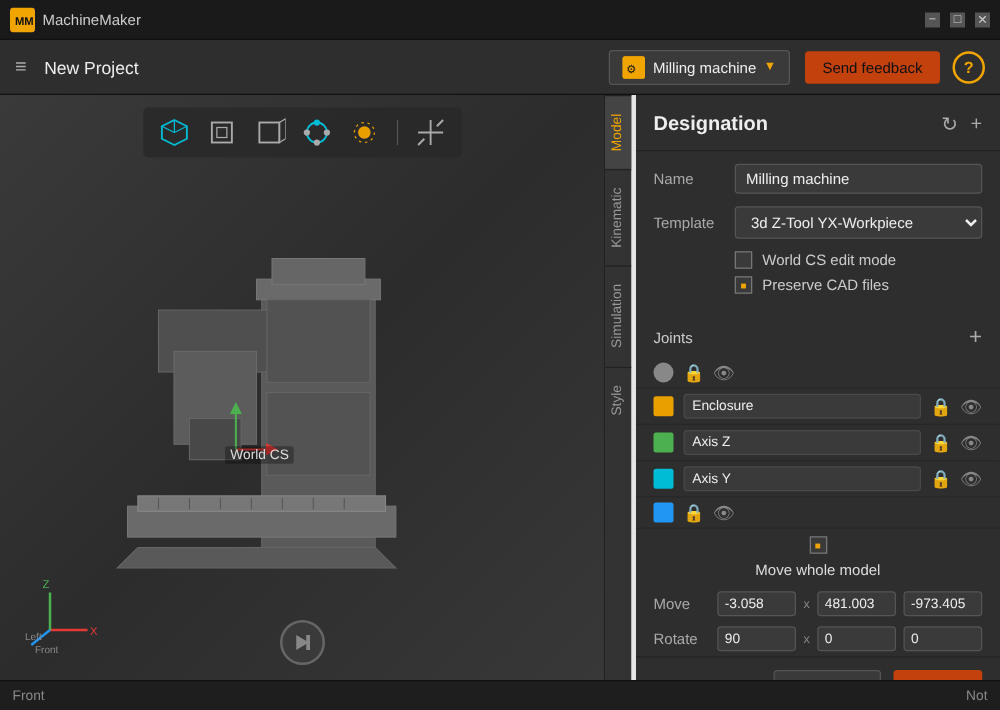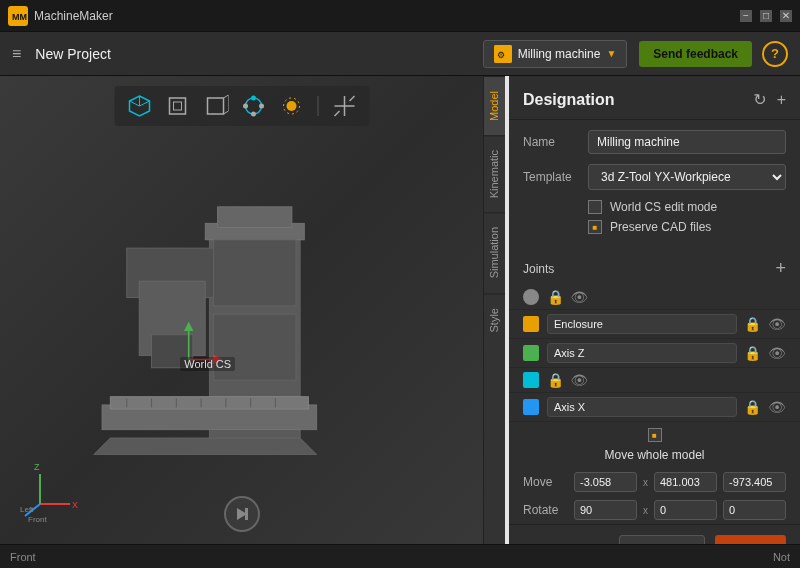--- a/index.html
+++ b/index.html
@@ -23,22 +23,22 @@
     #toolbar .menu-icon { font-size: 16px; color: #aaa; margin-right: 14px; cursor: pointer; }
     #toolbar .project-title { color: #eee; font-size: 14px; flex: 1; }
     #toolbar .machine-selector {
       display: flex; align-items: center; background: #3a3a3a; border: 1px solid #555;
       padding: 4px 10px; border-radius: 3px; cursor: pointer; gap: 6px;
     }
     #toolbar .machine-selector .machine-icon { width: 18px; height: 18px; background: #f0a500; border-radius: 2px; display: flex; align-items: center; justify-content: center; font-size: 9px; color: #222; }
     #toolbar .machine-selector .machine-name { color: #eee; font-size: 12px; }
     #toolbar .machine-selector .dropdown-arrow { color: #f0a500; font-size: 10px; }
     #toolbar .feedback-btn {
-      background: #4d7c0f; color: #111; border: none; padding: 6px 14px;
-      border-radius: 3px; cursor: pointer; font-size: 12px; font-weight: bold; margin-left: 12px;
+      background: #c2410c; color: #111; border: none; padding: 6px 14px;
+      border-radius: 3px; cursor: pointer; font-size: 12px; font-weight: normal; margin-left: 12px;
     }
     #toolbar .help-btn {
       width: 26px; height: 26px; border-radius: 50%; background: transparent; border: 2px solid #f0a500;
       color: #f0a500; font-size: 13px; cursor: pointer; display: flex; align-items: center; justify-content: center;
       margin-left: 10px; font-weight: bold;
     }
 
     
     #main { display: flex; height: calc(568px - 32px - 44px - 24px); position: relative; }
 
@@ -405,29 +405,29 @@
         <div class="joint-color" style="background:#4caf50;"></div>
         <input class="joint-input" type="text" value="Axis Z" style="">
         <div class="joint-actions">
           <button class="joint-action-btn">🔒</button>
           <button class="joint-action-btn">👁</button>
 
         </div>
       </div>
       <div class="joint-row">
         <div class="joint-color" style="background:#00bcd4;"></div>
+        <input class="joint-input" type="text" value="Axis Y" style="">
         <div class="joint-actions">
           <button class="joint-action-btn">🔒</button>
           <button class="joint-action-btn">👁</button>
 
         </div>
       </div>
       <div class="joint-row">
         <div class="joint-color" style="background:#2196f3;"></div>
-        <input class="joint-input" type="text" value="Axis X" style="">
         <div class="joint-actions">
           <button class="joint-action-btn">🔒</button>
           <button class="joint-action-btn">👁</button>
 
         </div>
       </div>
     </div>
 
     <div class="move-whole-row">
       <div class="move-whole-box"></div>

